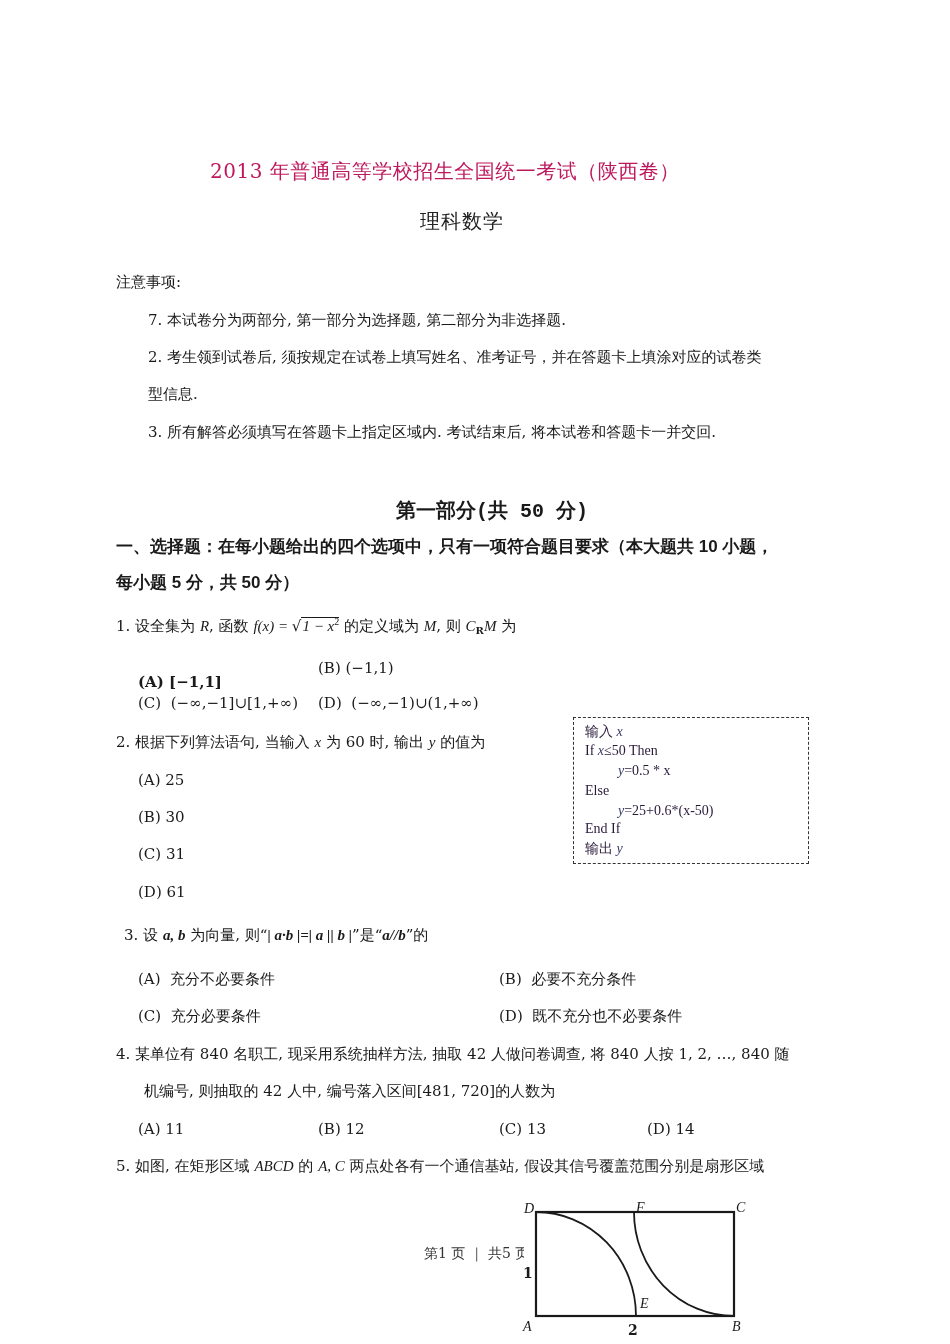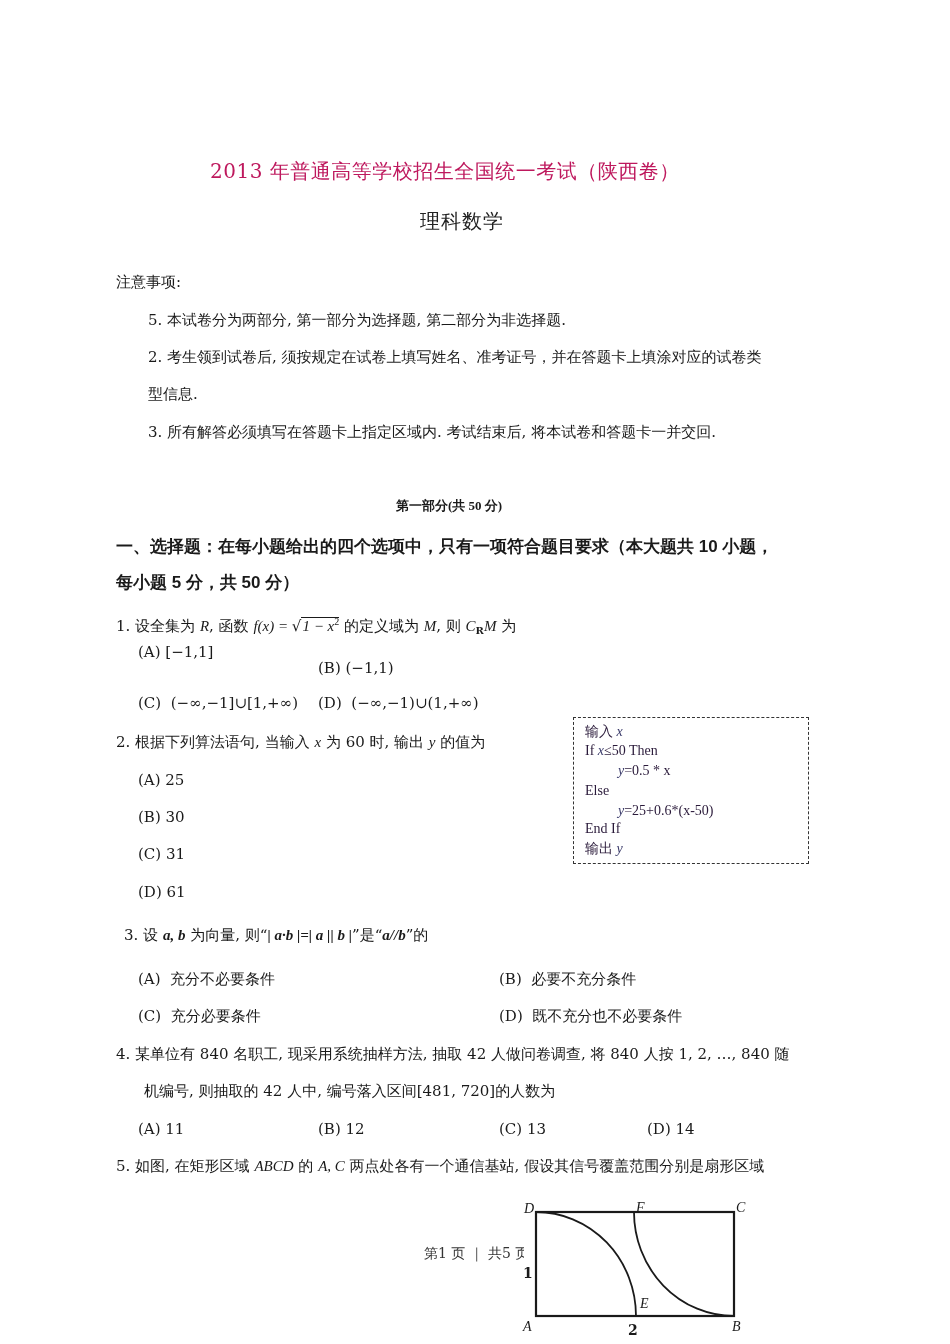--- a/index.html
+++ b/index.html
@@ -5,21 +5,21 @@
     html, body { margin: 0; padding: 0; background: #ffffff; }
     body {
       width: 950px; height: 1344px; position: relative; overflow: hidden;
       font-family: "DejaVu Serif", "Liberation Serif", serif;
       color: #1a1a1a;
     }
     .abs { position: absolute; white-space: nowrap; }
     .title { font-size: 20px; letter-spacing: 0.5px; color: #be185d; }
     .subtitle { font-size: 20px; letter-spacing: 1px; color: #222; }
     .body-text { font-size: 15px; color: #1a1a1a; }
-    .section-title { font-size: 13px; font-weight: bold; font-family: Liberation Serif, serif; }
+    .section-title { font-size: 20px; font-weight: bold; font-family: Liberation Mono, monospace; }
     .section-head { font-size: 17px; font-weight: bold; font-family: Liberation Sans, sans-serif; }
     .math { font-family: "Liberation Serif", "DejaVu Serif", serif; font-style: italic; }
     .bold-math { font-weight: bold; font-style: italic; font-family: "Liberation Serif", serif; }
     .sub { font-size: 10px; vertical-align: -3px; font-style: normal; font-weight: bold; }
     .sup { font-size: 10px; vertical-align: 6px; font-style: normal; }
     .sqrt { border-top: 1px solid #1a1a1a; padding-left: 1px; }
     .code-box {
       position: absolute; left: 573px; top: 717px; width: 236px; height: 147px;
       border: 1.5px dashed #333; box-sizing: border-box;
     }
@@ -31,40 +31,40 @@
     .footer { font-size: 14px; color: #333; }
     .diagram { position: absolute; left: 510px; top: 1195px; }
   </style>
 </head>
 <body>
 
 <div class="abs title" style="left:210px; top:158px;">2013 年普通高等学校招生全国统一考试（陕西卷）</div>
 <div class="abs subtitle" style="left:420px; top:208px;">理科数学</div>
 
 <div class="abs body-text" style="left:116px; top:273px;">注意事项:</div>
-<div class="abs body-text" style="left:148px; top:311px;">5. 本试卷分为两部分, 第一部分为选择题, 第二部分为非选择题.</div>
+<div class="abs body-text" style="left:148px; top:311px;">7. 本试卷分为两部分, 第一部分为选择题, 第二部分为非选择题.</div>
 <div class="abs body-text" style="left:148px; top:348px;">2. 考生领到试卷后, 须按规定在试卷上填写姓名、准考证号，并在答题卡上填涂对应的试卷类</div>
 <div class="abs body-text" style="left:148px; top:385px;">型信息.</div>
 <div class="abs body-text" style="left:148px; top:423px;">3. 所有解答必须填写在答题卡上指定区域内. 考试结束后, 将本试卷和答题卡一并交回.</div>
 
 <div class="abs section-title" style="left:396px; top:497px;">第一部分(共 50 分)</div>
 <div class="abs section-head" style="left:116px; top:535px;">一、选择题：在每小题给出的四个选项中，只有一项符合题目要求（本大题共 10 小题，</div>
 <div class="abs section-head" style="left:116px; top:571px;">每小题 5 分，共 50 分）</div>
 
 <div class="abs body-text" style="left:116px; top:616px;">
   <span>1.</span>
   <span>设全集为</span>
   <span class="math">R</span><span>, 函数</span>
   <span class="math">f</span><span class="math">(x) = </span><span>√</span><span class="sqrt math"><span>1 − x</span><span class="sup">2</span></span>
   <span>的定义域为</span>
   <span class="math">M</span><span>, 则</span>
   <span class="math">C</span><span class="sub">R</span><span class="math">M</span>
   <span>为</span>
 </div>
-<div class="abs body-text" style="left:138px; top:643px;"><span>(A)</span> <span>[−1,1]</span></div>
+<div class="abs body-text" style="left:138px; top:673px;font-weight:bold;"><span>(A)</span> <span>[−1,1]</span></div>
 <div class="abs body-text" style="left:318px; top:659px;"><span>(B)</span> <span>(−1,1)</span></div>
 <div class="abs body-text" style="left:138px; top:694px;"><span>(C)</span>&nbsp; <span>(−∞,−1]∪[1,+∞)</span></div>
 <div class="abs body-text" style="left:318px; top:694px;"><span>(D)</span>&nbsp; <span>(−∞,−1)∪(1,+∞)</span></div>
 
 <div class="abs body-text" style="left:116px; top:733px;">
   <span>2.</span>
   <span>根据下列算法语句, 当输入</span>
   <span class="math">x</span>
   <span>为 60 时, 输出</span>
   <span class="math">y</span>

